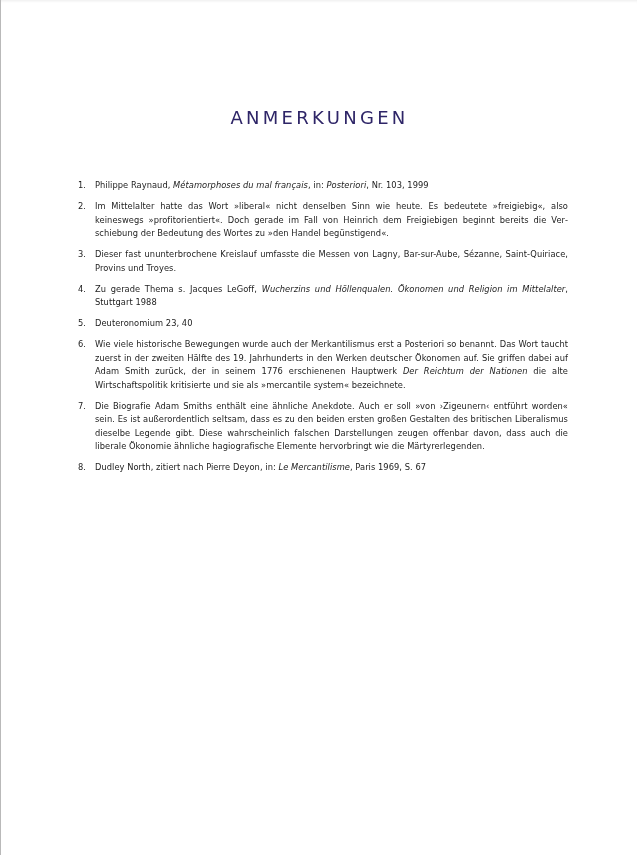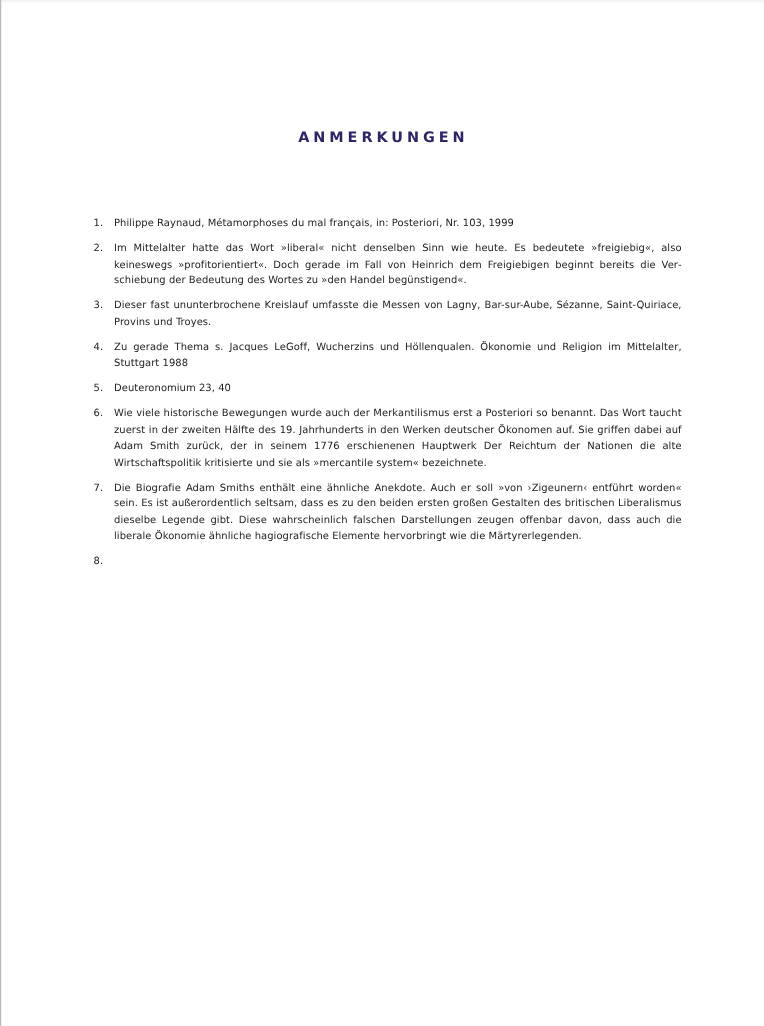--- a/index.html
+++ b/index.html
@@ -25,22 +25,22 @@
       box-sizing: border-box;
       box-shadow: inset 0 3px 3px -2px rgba(0,0,0,0.08);
     }
     .title {
       position: absolute;
       left: 0;
       width: 637px;
       top: 107px;
       text-align: center;
       font-family: "DejaVu Sans", sans-serif;
-      font-weight: bold;
-      font-size: 12px;
+      font-weight: normal;
+      font-size: 18px;
       letter-spacing: 3.3px;
       color: #2e2567;
     }
     .notes {
       position: absolute;
       left: 77px;
       top: 179px;
       width: 490px;
       margin: 0;
       padding: 0;
@@ -56,20 +56,21 @@
       color: #1c1c1c;
       letter-spacing: 0.05px;
       hyphens: manual;
     }
     .note-num {
       position: absolute;
       left: 0;
       top: 0;
     }
     .note-body .it {
+      font-style: italic;
     }
   </style>
 </head>
 <body>
 
 <div class="page">
   <h1 class="title" style="margin: 0px; color: rgb(46, 37, 103);">ANMERKUNGEN</h1>
 
   <ol class="notes">
 
@@ -80,31 +81,32 @@
     <li class="note">
       <span class="note-num">2.</span>
       <span class="note-body"><span>Im Mittelalter hatte das Wort »liberal« nicht denselben Sinn wie heute. Es bedeutete »freigiebig«, also keineswegs »profitorientiert«. Doch gerade im Fall von Heinrich dem Freigiebigen beginnt bereits die Ver­schiebung der Bedeutung des Wortes zu »den Handel begünstigend«.</span></span>
     </li>
     <li class="note">
       <span class="note-num">3.</span>
       <span class="note-body"><span>Dieser fast ununterbrochene Kreislauf umfasste die Messen von Lagny, Bar-sur-Aube, Sézanne, Saint-Qui­riace, Provins und Troyes.</span></span>
     </li>
     <li class="note">
       <span class="note-num">4.</span>
-      <span class="note-body"><span>Zu gerade Thema s. Jacques LeGoff, </span><span class="it">Wucherzins und Höllenqualen. Ökonomie und Religion im Mittelalter</span><span>, Stuttgart 1988</span></span>
+      <span class="note-body"><span>Zu gerade Thema s. Jacques LeGoff, </span><span class="it">Wucherzins und Höllenqualen. Ökonomen und Religion im Mittelalter</span><span>, Stuttgart 1988</span></span>
     </li>
     <li class="note">
       <span class="note-num">5.</span>
       <span class="note-body"><span>Deuteronomium 23, 40</span></span>
     </li>
     <li class="note">
       <span class="note-num">6.</span>
       <span class="note-body"><span>Wie viele historische Bewegungen wurde auch der Merkantilismus erst a Posteriori so benannt. Das Wort taucht zuerst in der zweiten Hälfte des 19. Jahrhunderts in den Werken deutscher Ökonomen auf. Sie griffen dabei auf Adam Smith zurück, der in seinem 1776 erschienenen Hauptwerk </span><span class="it">Der Reichtum der Nationen</span><span> die alte Wirtschaftspolitik kritisierte und sie als »mercantile system« bezeichnete.</span></span>
     </li>
     <li class="note">
       <span class="note-num">7.</span>
       <span class="note-body"><span>Die Biografie Adam Smiths enthält eine ähnliche Anekdote. Auch er soll »von ›Zigeunern‹ entführt wor­den« sein. Es ist außerordentlich seltsam, dass es zu den beiden ersten großen Gestalten des britischen Liberalismus dieselbe Legende gibt. Diese wahrscheinlich falschen Darstellungen zeugen offenbar davon, dass auch die liberale Ökonomie ähnliche hagiografische Elemente hervorbringt wie die Märtyrerlegenden.</span></span>
     </li>
     <li class="note">
       <span class="note-num">8.</span>
+      <span class="note-body"><span>Dudley North, zitiert nach Pierre Deyon, in: </span><span class="it">Le Mercantilisme</span><span>, Paris 1969, S. 67</span></span>
     </li>
   </ol>
 </div>
 
 </body></html>

